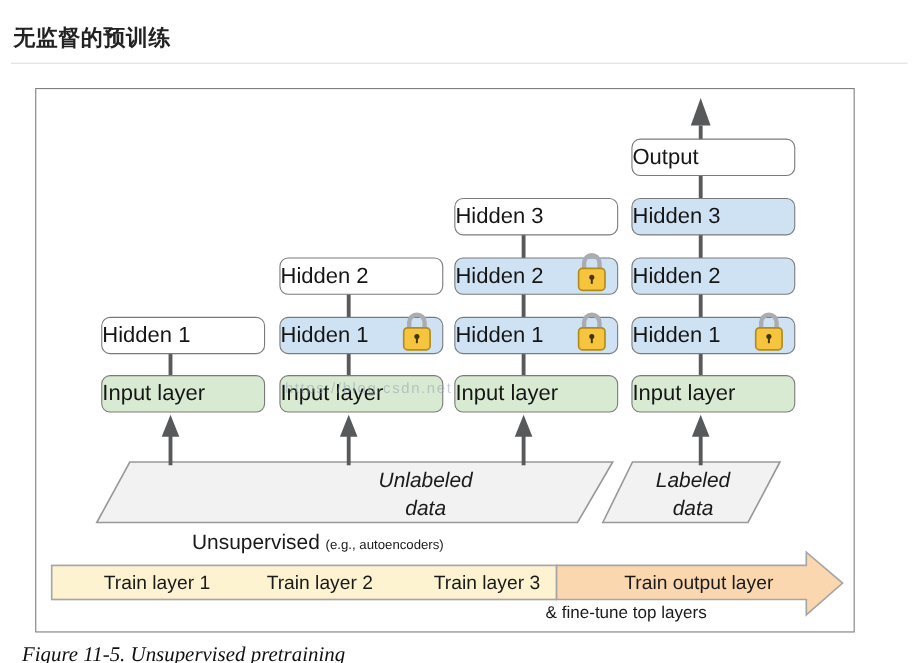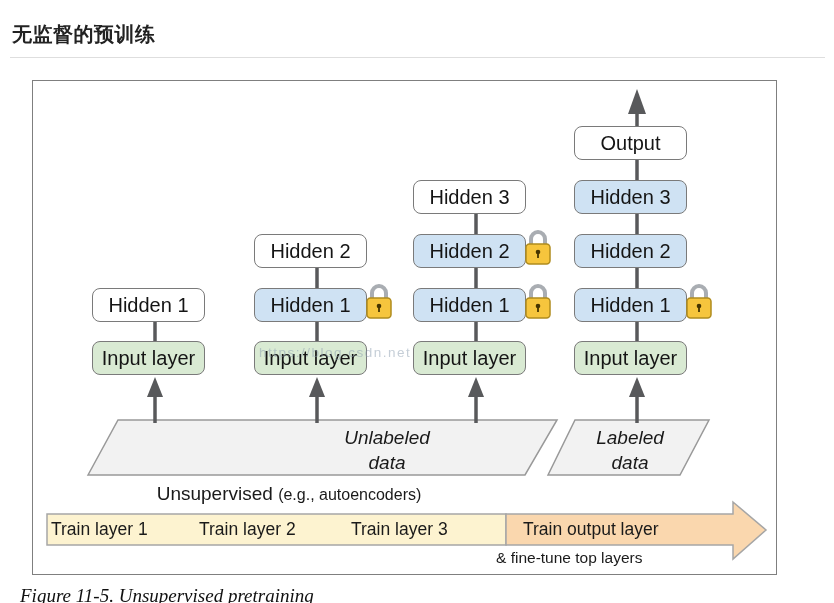--- a/index.html
+++ b/index.html
@@ -11,37 +11,37 @@
     position:absolute;left:12px;top:8px;font-size:20px;font-weight:bold;color:#222;
     letter-spacing:.5px;
   }
   .rule{position:absolute;left:10px;top:44px;width:815px;height:1px;background:#dedede;}
   .figure-panel{
     position:absolute;left:32px;top:67px;width:745px;height:495px;
     border:1px solid #7f7f7f;background:#fff;box-sizing:border-box;
   }
   .figure-panel svg.shapes{position:absolute;left:0;top:0;z-index:1;}
   .box{
-    position:absolute;width:113px;height:34px;box-sizing:border-box;
+    position:absolute;width:149px;height:34px;box-sizing:border-box;
     border:1.5px solid #7a7a7a;border-radius:8px;z-index:2;
-    display:flex;align-items:center;justify-content:center;
+    display:flex;align-items:center;justify-content:flex-start;
     font-size:20px;color:#151515;background:#fff;
   }
   .box.frozen{background:#cfe2f3;}
   .box.input{background:#d9ead3;}
   .lock{position:absolute;width:34px;height:40px;z-index:3;}
   .dtext{
     position:absolute;z-index:2;text-align:center;font-size:19px;line-height:25px;color:#1a1a1a;font-style:italic;
   }
   .phase{
     position:absolute;z-index:2;text-align:center;font-size:19px;color:#1a1a1a;white-space:nowrap;
   }
-  .phase .small{font-size:16px;}
+  .phase .small{font-size:12px;}
   .bar-label{
-    position:absolute;z-index:2;text-align:left;font-size:17.5px;color:#1a1a1a;
+    position:absolute;z-index:2;text-align:right;font-size:17.5px;color:#1a1a1a;
     line-height:31px;white-space:nowrap;
   }
   .bar-note{
     position:absolute;z-index:2;font-size:15.5px;color:#1a1a1a;white-space:nowrap;
   }
   .watermark{
     position:absolute;left:226px;top:264px;width:310px;z-index:5;
     font-size:13.5px;letter-spacing:1.5px;color:rgba(140,158,175,.5);
     pointer-events:none;white-space:nowrap;
   }

